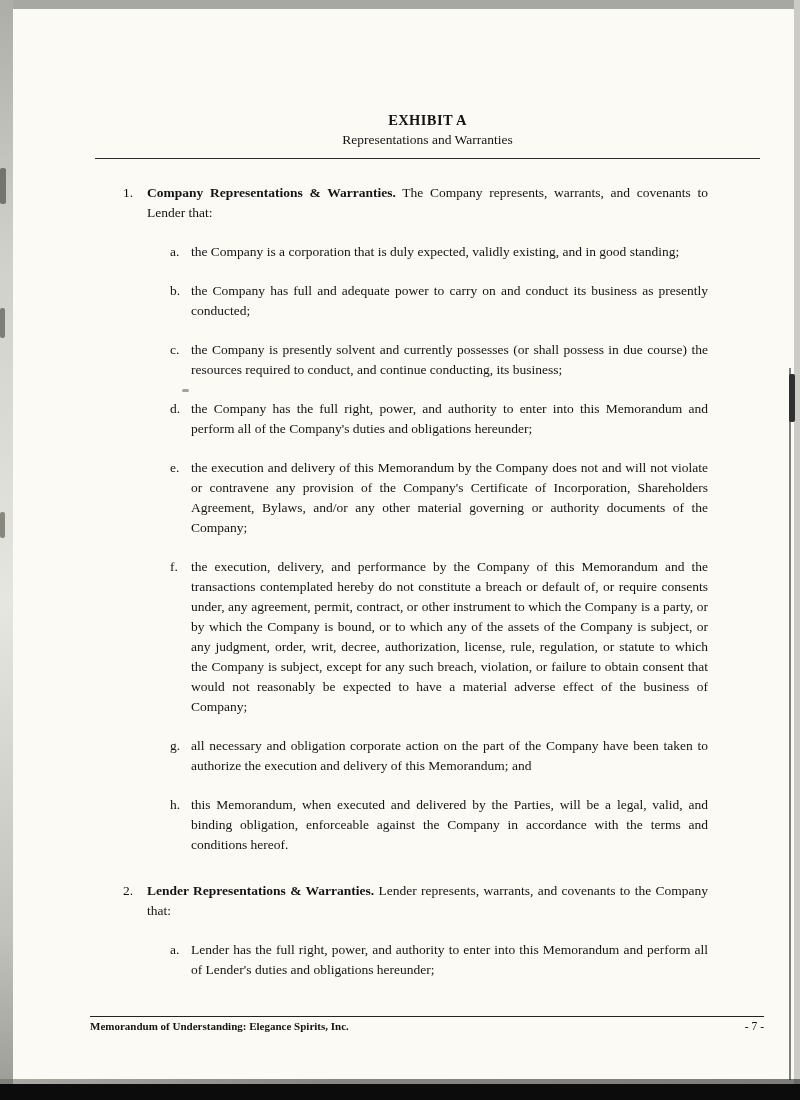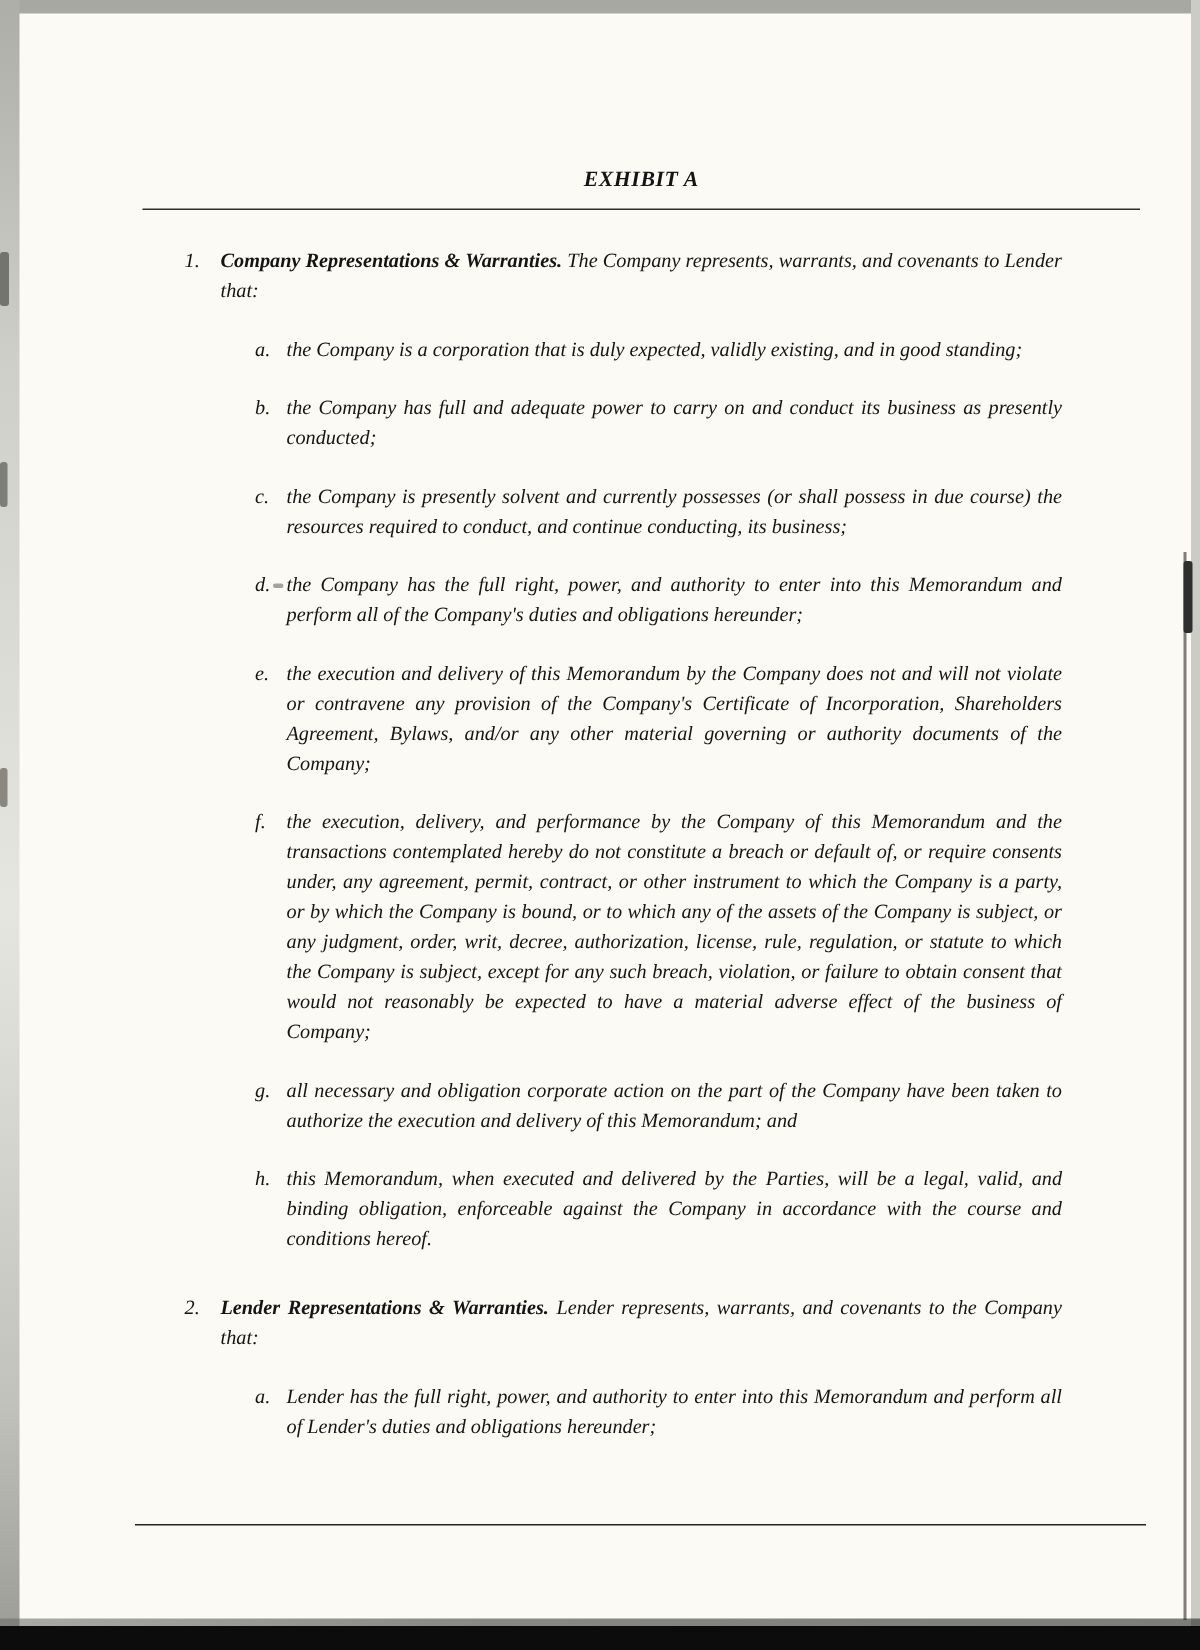--- a/index.html
+++ b/index.html
@@ -25,21 +25,21 @@
   .scan-mark-2 { left:0; top:308px; width:5px; height:30px; background:#7e7e78; border-radius:2px; }
   .scan-mark-3 { left:0; top:512px; width:5px; height:26px; background:#88887f; border-radius:2px; }
   .scan-right-line { right:9px; top:368px; bottom:20px; width:2px; background:#3c3c3c; opacity:.65; }
   .scan-right-blob { right:5px; top:374px; width:6px; height:48px; background:#2f2f2f; border-radius:2px; }
   .scan-bottom-bar { left:0; bottom:0; width:100%; height:16px; background:#0c0c0c; }
   .scan-bottom-fade { left:0; bottom:16px; width:100%; height:5px;
     background:linear-gradient(90deg,#6a6a64,#2a2a2a 40%,#161616); opacity:.55; }
   .scan-speck { left:182px; top:389px; width:7px; height:3px; background:#8d8d86; border-radius:2px; opacity:.8; }
 
   
-  .content { position:absolute; left:95px; right:40px; top:112px; color:#141414;font-style:italic; }
+  .content { position:absolute; left:95px; right:40px; top:112px; color:#141414; }
   .doc-title { text-align:center; font-weight:bold; font-size:14.5px; letter-spacing:.4px; }
   .doc-subtitle { text-align:center; font-size:13.5px; margin-top:3px; }
   .header-rule { border:none; border-top:1.6px solid #2c2c2c; margin-top:10px; }
 
   .sections { margin:24px 52px 0 28px; font-size:13.5px; line-height:20px; }
   .section { margin-top:26px; }
   .section:first-child { margin-top:0; }
   .section-head { display:flex; }
   .sec-num { width:24px; flex:none; }
   .sec-body { flex:1; text-align:justify; }
@@ -69,20 +69,21 @@
   <div class="artifact scan-mark-3"></div>
   <div class="artifact scan-right-line"></div>
   <div class="artifact scan-right-blob"></div>
   <div class="artifact scan-speck"></div>
   <div class="artifact scan-bottom-fade"></div>
   <div class="artifact scan-bottom-bar"></div>
 
   <div class="content">
 
     <div class="doc-title">EXHIBIT A</div>
+    <div class="doc-subtitle">Representations and Warranties</div>
     <hr class="header-rule">
 
     <div class="sections">
 
       <div class="section">
         <div class="section-head">
           <span class="sec-num">1.</span>
           <span class="sec-body"><span class="sec-heading">Company Representations &amp; Warranties.</span><span> The Company represents, warrants, and covenants to Lender that:</span></span>
         </div>
         <div class="subitems">
@@ -109,21 +110,21 @@
           <div class="subitem">
             <span class="sub-letter">f.</span>
             <span class="sub-text">the execution, delivery, and performance by the Company of this Memorandum and the transactions contemplated hereby do not constitute a breach or default of, or require consents under, any agreement, permit, contract, or other instrument to which the Company is a party, or by which the Company is bound, or to which any of the assets of the Company is subject, or any judgment, order, writ, decree, authorization, license, rule, regulation, or statute to which the Company is subject, except for any such breach, violation, or failure to obtain consent that would not reasonably be expected to have a material adverse effect of the business of Company;</span>
           </div>
           <div class="subitem">
             <span class="sub-letter">g.</span>
             <span class="sub-text">all necessary and obligation corporate action on the part of the Company have been taken to authorize the execution and delivery of this Memorandum; and</span>
           </div>
           <div class="subitem">
             <span class="sub-letter">h.</span>
-            <span class="sub-text">this Memorandum, when executed and delivered by the Parties, will be a legal, valid, and binding obligation, enforceable against the Company in accordance with the course and conditions hereof.</span>
+            <span class="sub-text">this Memorandum, when executed and delivered by the Parties, will be a legal, valid, and binding obligation, enforceable against the Company in accordance with the terms and conditions hereof.</span>
           </div>
         </div>
       </div>
 
       <div class="section">
         <div class="section-head">
           <span class="sec-num">2.</span>
           <span class="sec-body"><span class="sec-heading">Lender Representations &amp; Warranties.</span><span> Lender represents, warrants, and covenants to the Company that:</span></span>
         </div>
         <div class="subitems">
@@ -132,15 +133,19 @@
             <span class="sub-text">Lender has the full right, power, and authority to enter into this Memorandum and perform all of Lender's duties and obligations hereunder;</span>
           </div>
         </div>
       </div>
 
     </div>
   </div>
 
   <div class="doc-footer">
     <hr class="footer-rule">
+    <div class="footer-row">
+      <span class="footer-left">Memorandum of Understanding: Elegance Spirits, Inc.</span>
+      <span class="footer-right">- 7 -</span>
+    </div>
   </div>
 
 </div>
 
 </body></html>

